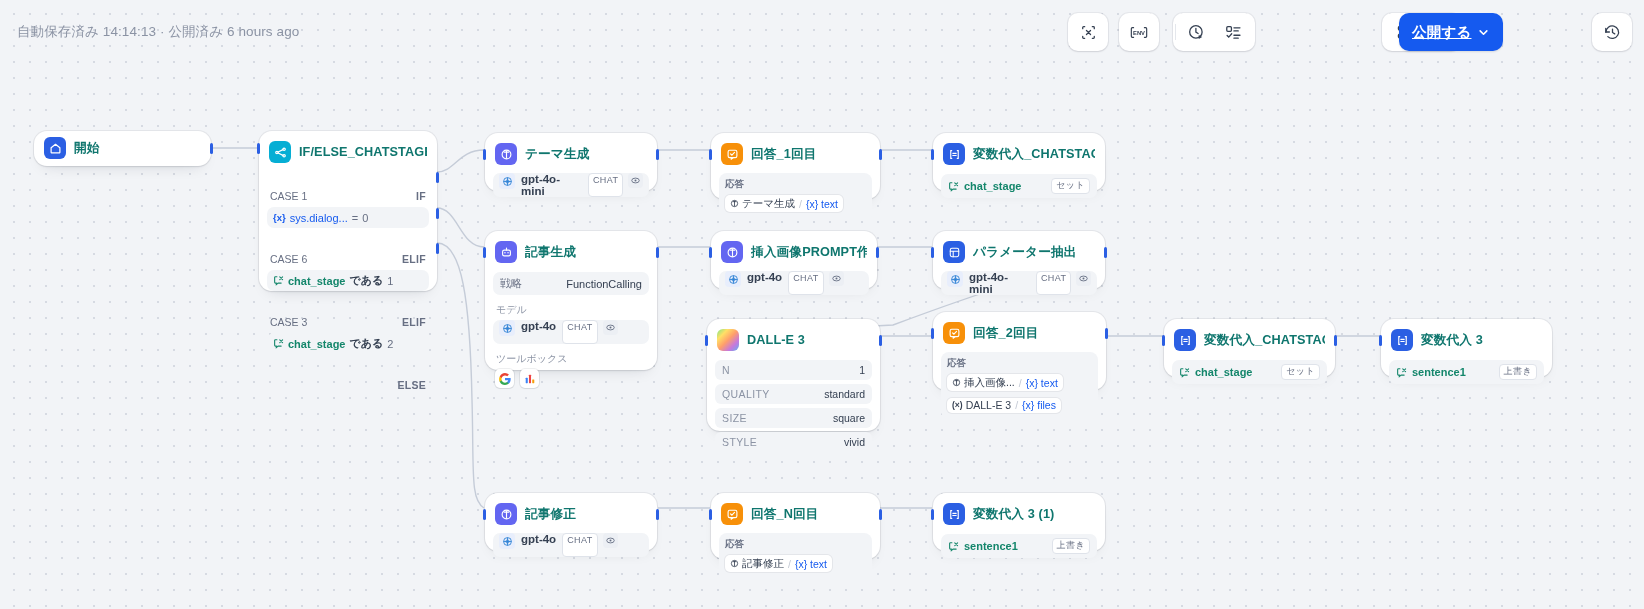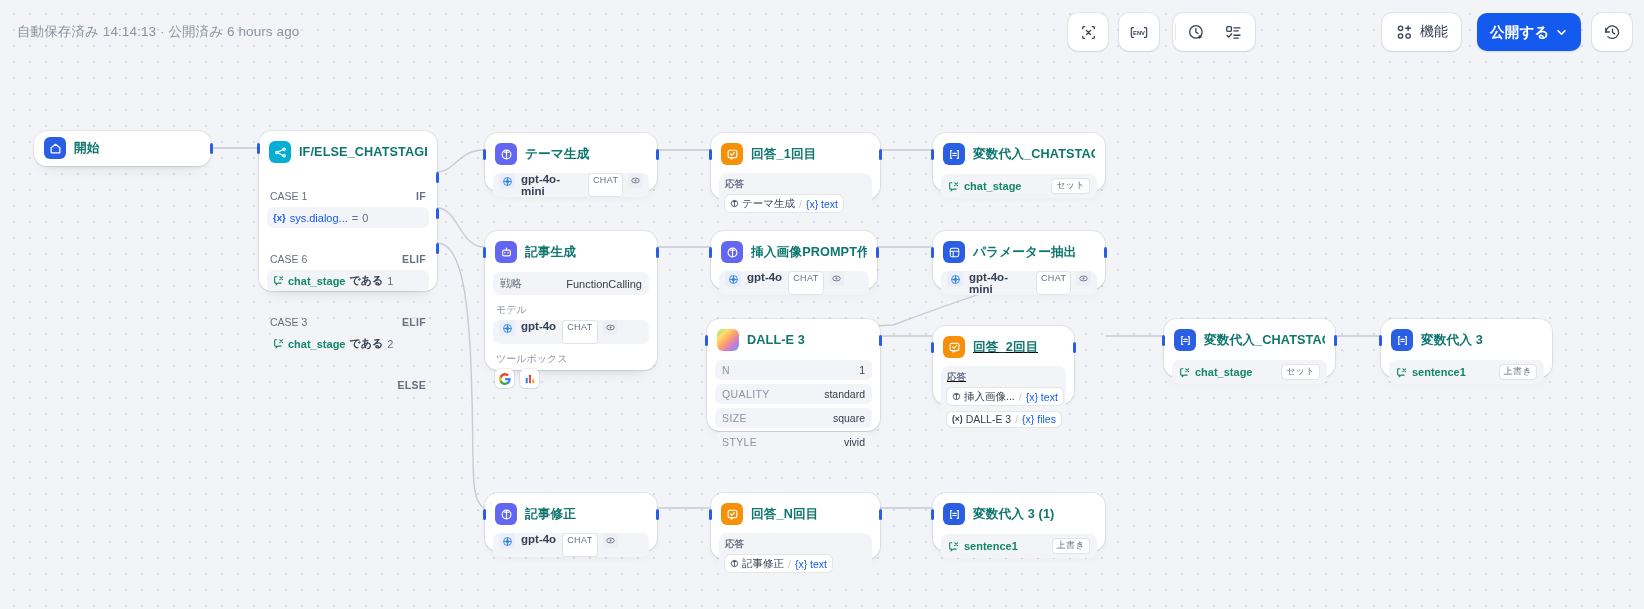--- a/index.html
+++ b/index.html
@@ -236,21 +236,21 @@
         <svg width="19" height="19" viewBox="0 0 22 22" fill="none" stroke="#354052" stroke-width="1.5" stroke-linecap="round">
           <circle cx="6.4" cy="6.2" r="2.5"></circle>
             <circle cx="6.4" cy="15" r="2.5"></circle>
           <circle cx="15.2" cy="15" r="2.5"></circle>
           <path d="M15.2 3.4v5.4M12.5 6.1h5.4"></path>
         </svg>
         <span class="tb-label-dark">機能</span>
       </div>
     </div>
 
-    <div class="publish" style="left:1477px;">
+    <div class="publish" style="left:1399px;text-decoration:underline;">
       <span>公開する</span>
       <span class="chev">
         <svg width="13" height="13" viewBox="0 0 14 14" fill="none" stroke="#fff" stroke-width="1.7" stroke-linecap="round" stroke-linejoin="round">
             <path d="M3.4 5.3l3.6 3.6 3.6-3.6"></path>
           </svg>
       </span>
     </div>
 
     <div class="tb-group" style="left:1592px;width:40px;">
       <div class="tb-btn" style="width:40px;">
@@ -562,21 +562,21 @@
       <span class="v">square</span>
     </div>
     <div class="kvrow">
       <span class="k">STYLE</span>
       <span class="v">vivid</span>
     </div>
     <div class="port" style="left:-2px; top:16px;"></div>
     <div class="port" style="right:-2px; top:16px;"></div>
   </div>
 
-  <div class="node nodewrap" style="left:933px; top:326px; width:141px; height:78px;text-decoration:underline;">
+  <div class="node nodewrap" style="left:933px; top:312px; width:173px; height:78px;">
     <div class="node-head">
       <div class="node-ico" style="background:#f79009;">
         <svg width="13" height="13" viewBox="0 0 16 16" fill="none" stroke="#fff" stroke-width="1.4" stroke-linecap="round" stroke-linejoin="round">
           <rect x="2.6" y="2.8" width="10.8" height="9" rx="2"></rect>
             <path d="M5.6 7.2l1.7 1.7 3.2-3.4"></path>
             <path d="M6.4 11.8v2.1l2.6-2.1"></path>
         </svg>
       </div>
       <div class="node-title">回答_2回目</div>
     </div>

